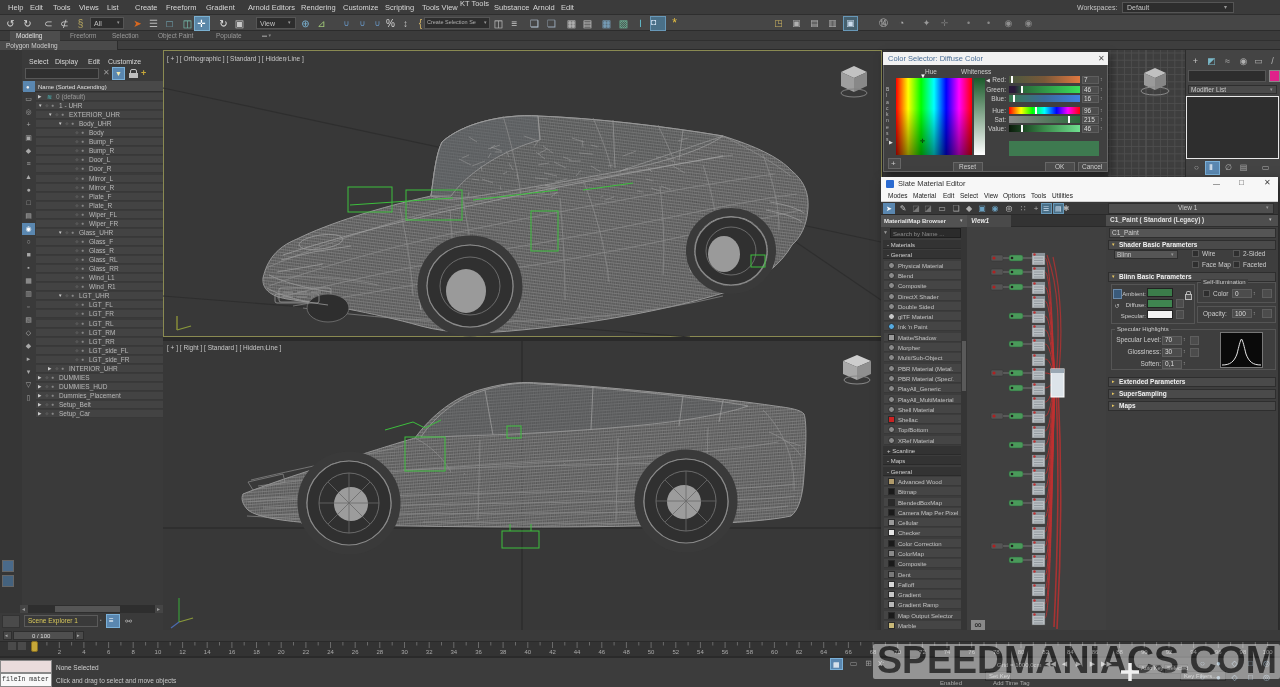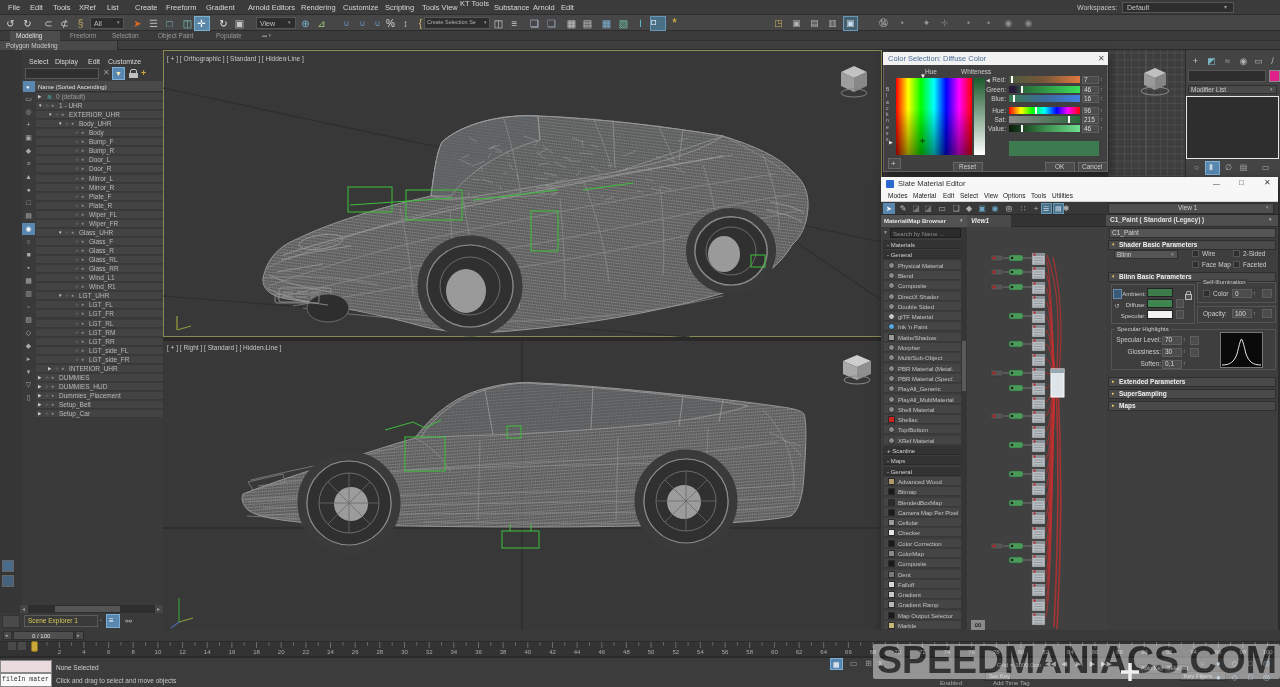--- a/index.html
+++ b/index.html
@@ -1,24 +1,24 @@
 <!DOCTYPE html>
 <html><head><meta charset="utf-8"><style>
 *{margin:0;padding:0;box-sizing:border-box}
 body{width:1280px;height:687px;overflow:hidden;background:#3d3d3d;font-family:"Liberation Sans",sans-serif}
 #root{position:relative;width:1280px;height:687px;overflow:hidden;background:#414141}
 #root div{position:absolute}
 .t{font-size:8px;color:#d2d2d2;white-space:nowrap;line-height:1}
 </style></head><body>
 <div id="root">
 <div style="left:0px;top:0px;width:1280px;height:15px;background:#3b3b3b;border-bottom:1px solid #2e2e2e"></div>
-<div class="t" style="left:8px;top:4px;font-size:7.5px;color:#d6d6d6">File</div>
+<div class="t" style="left:8px;top:4px;font-size:7.5px;color:#d6d6d6">Help</div>
 <div class="t" style="left:30px;top:4px;font-size:7.5px;color:#d6d6d6">Edit</div>
 <div class="t" style="left:53px;top:4px;font-size:7.5px;color:#d6d6d6">Tools</div>
-<div class="t" style="left:79px;top:4px;font-size:7.5px;color:#d6d6d6">XRef</div>
+<div class="t" style="left:79px;top:4px;font-size:7.5px;color:#d6d6d6">Views</div>
 <div class="t" style="left:107px;top:4px;font-size:7.5px;color:#d6d6d6">List</div>
 <div class="t" style="left:135px;top:4px;font-size:7.5px;color:#d6d6d6">Create</div>
 <div class="t" style="left:166px;top:4px;font-size:7.5px;color:#d6d6d6">Freeform</div>
 <div class="t" style="left:206px;top:4px;font-size:7.5px;color:#d6d6d6">Gradient</div>
 <div class="t" style="left:248px;top:4px;font-size:7.5px;color:#d6d6d6">Arnold Editors</div>
 <div class="t" style="left:301px;top:4px;font-size:7.5px;color:#d6d6d6">Rendering</div>
 <div class="t" style="left:343px;top:4px;font-size:7.5px;color:#d6d6d6">Customize</div>
 <div class="t" style="left:385px;top:4px;font-size:7.5px;color:#d6d6d6">Scripting</div>
 <div class="t" style="left:422px;top:4px;font-size:7.5px;color:#d6d6d6">Tools View</div>
 <div class="t" style="left:460px;top:0;font-size:7.5px;color:#d6d6d6">KT Tools</div>
@@ -473,21 +473,21 @@
 <div class="t" style="left:1270px;top:87px;font-size:5px;color:#999">▾</div>
 <div style="left:1186px;top:96px;width:93px;height:63px;background:#2e2e2e;border:1px solid #e8e8e8"></div>
 <div style="left:1190px;top:162px;width:13px;height:12px;font-size:8px;color:#b0b0b0;text-align:center;line-height:12px">○</div>
 <div style="left:1222px;top:162px;width:13px;height:12px;font-size:8px;color:#b0b0b0;text-align:center;line-height:12px">∅</div>
 <div style="left:1237px;top:162px;width:13px;height:12px;font-size:8px;color:#b0b0b0;text-align:center;line-height:12px">▤</div>
 <div style="left:1259px;top:162px;width:13px;height:12px;font-size:8px;color:#b0b0b0;text-align:center;line-height:12px">▭</div>
 <div style="left:1205px;top:161px;width:15px;height:14px;background:#5a87b0;border:1px solid #7ab0d8"></div>
 <div class="t" style="left:1209px;top:164px;font-size:8px;color:#fff">Ⅱ</div>
 <div style="left:883px;top:52px;width:225px;height:120px;background:#404040;border:1px solid #666;box-shadow:2px 3px 8px rgba(0,0,0,0.5)"></div>
 <div style="left:883px;top:52px;width:225px;height:13px;background:#f2f2f2"></div>
-<div class="t" style="left:888px;top:55px;font-size:7.5px;color:#4a6e96">Color Selection: Diffuse Color</div>
+<div class="t" style="left:888px;top:55px;font-size:7.5px;color:#4a6e96">Color Selector: Diffuse Color</div>
 <div class="t" style="left:1098px;top:55px;font-size:8px;color:#555">✕</div>
 <div class="t" style="left:925px;top:69px;font-size:6.5px;color:#ccc">Hue</div>
 <div class="t" style="left:961px;top:69px;font-size:6.5px;color:#ccc">Whiteness</div>
 <div class="t" style="left:886px;top:86px;font-size:5px;color:#bbb;line-height:1.25">B<br>l<br>a<br>c<br>k<br>n<br>e<br>s<br>s</div>
 <div class="t" style="left:889px;top:140px;font-size:5px;color:#ddd">▶</div>
 <div style="left:896px;top:78px;width:76px;height:77px;background:linear-gradient(to bottom, rgba(0,0,0,0) 40%, rgba(0,0,0,0.45) 100%),linear-gradient(to right,#f00 0%,#ff0 16%,#0f0 33%,#0ff 50%,#00f 66%,#f0f 83%,#f00 100%)"></div>
 <div class="t" style="left:920px;top:73px;font-size:6px;color:#fff">▼</div>
 <div class="t" style="left:920px;top:138px;font-size:6px;color:#111">✛</div>
 <div style="left:974px;top:78px;width:11px;height:77px;background:linear-gradient(to bottom,#1a5a2a,#ffffff)"></div>
 <div class="t" style="left:986px;top:78px;font-size:5px;color:#ddd">◀</div>

